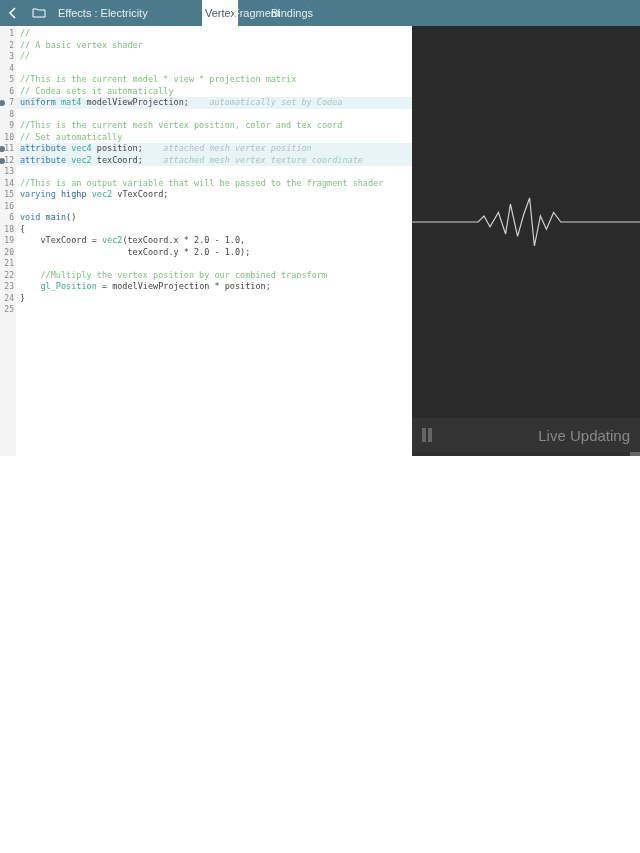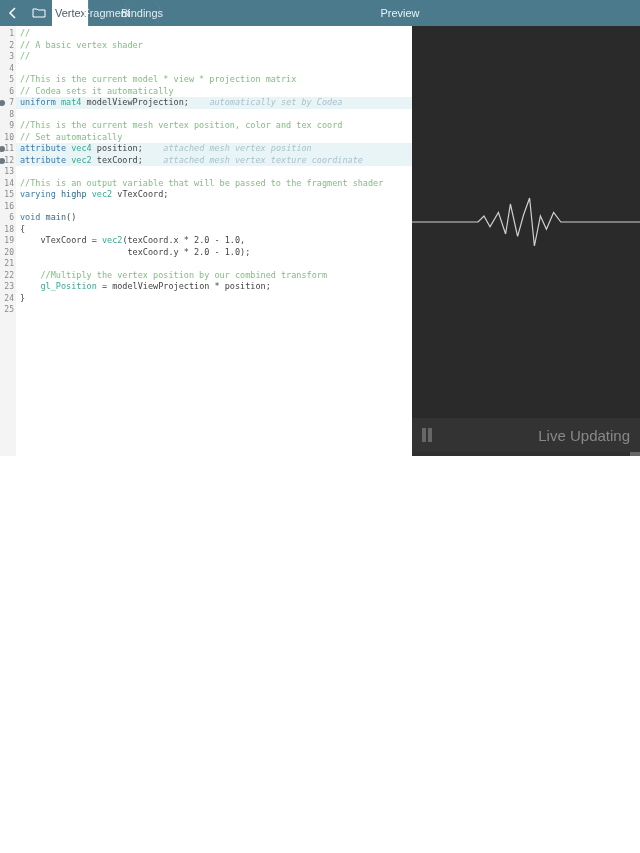--- a/index.html
+++ b/index.html
@@ -48,26 +48,26 @@
     <div class="back-btn">
       <svg width="12" height="12" viewBox="0 0 12 12">
           <path d="M8 1 L3 6 L8 11" stroke="#fff" stroke-width="1.5" fill="none"></path>
         </svg>
     </div>
     <div class="folder-btn">
       <svg width="14" height="12" viewBox="0 0 14 12">
           <path d="M1 2 h4 l1 1 h7 v7 h-12 z" stroke="#fff" stroke-width="1" fill="none"></path>
         </svg>
     </div>
+    <div class="title">Effects : Electricity</div>
     <div class="tabs" id="tabs-container">
         <div class="tab active">Vertex</div>
         <div class="tab">Fragment</div>
         <div class="tab">Bindings</div>
       </div>
-    <div class="preview-header">Preview</div>
   </div>
 
   <div class="main">
     <div class="editor-pane">
       <div class="gutter" id="gutter">
           <div class="gutter-line">1</div>
           <div class="gutter-line">2</div>
           <div class="gutter-line">3</div>
           <div class="gutter-line">4</div>
           <div class="gutter-line">5</div>

